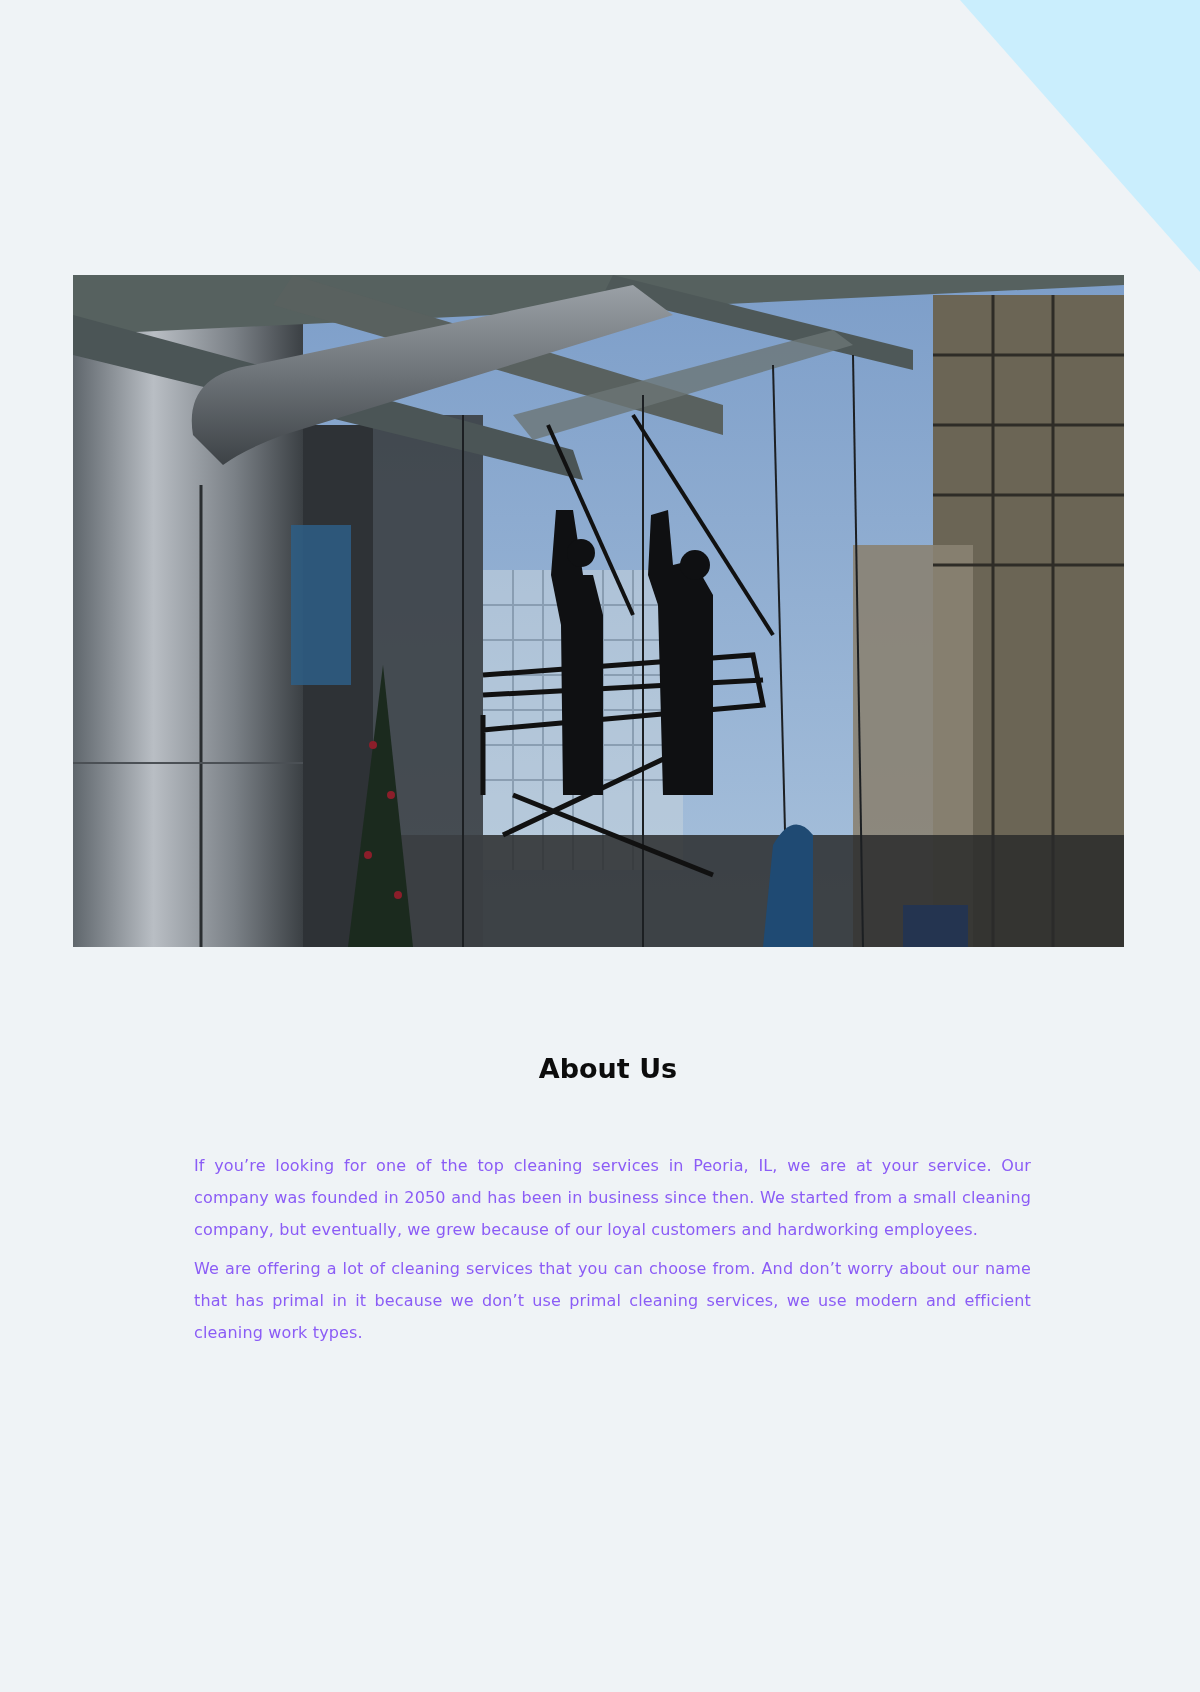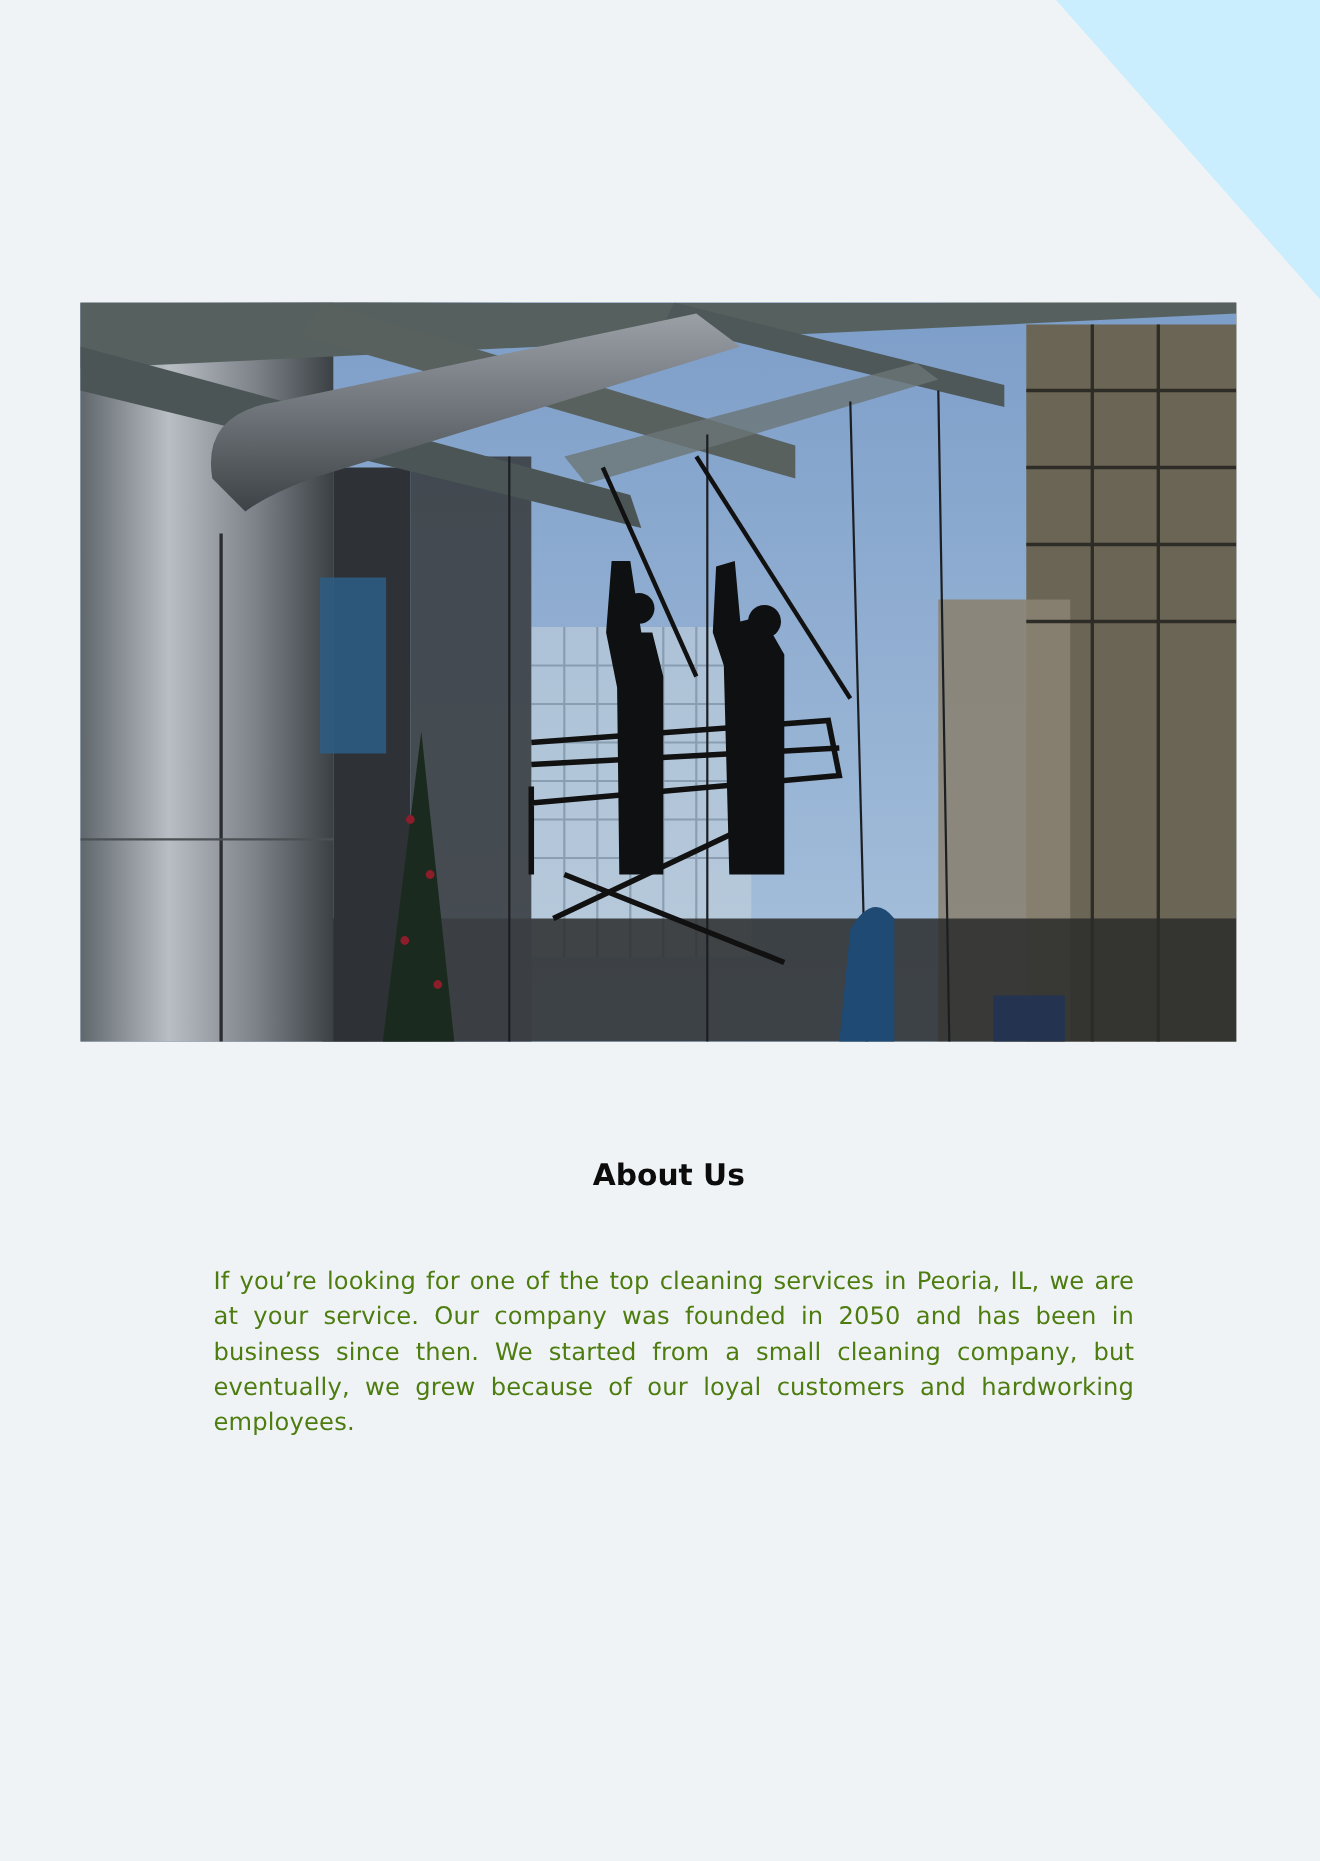--- a/index.html
+++ b/index.html
@@ -28,23 +28,23 @@
     text-align: center;
     font-size: 27px; font-weight: bold;
     color: #0c0c0c;
     margin: 0;
   }
   .about-body {
     position: absolute; left: 194px; top: 1150px; width: 837px;
   }
   .about-body p {
     margin: 0 0 7px 0;
-    font-size: 22px; line-height: 32px;
+    font-size: 16px; line-height: 32px;
     text-align: justify;
-    color: #4d7c0f;
+    color: #8b5cf6;
     letter-spacing: 0.15px;
   }
 </style>
 </head>
 <body>
 
 <div class="corner-triangle"></div>
 
 <div class="hero-photo">
   <svg viewBox="0 0 1051 672" preserveAspectRatio="none">
@@ -147,13 +147,14 @@
 
     <path d="M700,570 Q720,535 740,560 L740,672 L690,672 Z" fill="#1f4a73"></path>
     <rect x="830" y="630" width="65" height="42" fill="#243450"></rect>
   </svg>
 </div>
 
 <h2 class="about-title">About Us</h2>
 
 <div class="about-body">
   <p>If you’re looking for one of the top cleaning services in Peoria, IL, we are at your service. Our company was founded in 2050 and has been in business since then. We started from a small cleaning company, but eventually, we grew because of our loyal customers and hardworking employees.</p>
+  <p>We are offering a lot of cleaning services that you can choose from. And don’t worry about our name that has primal in it because we don’t use primal cleaning services, we use modern and efficient cleaning work types.</p>
 </div>
 
 </body></html>

